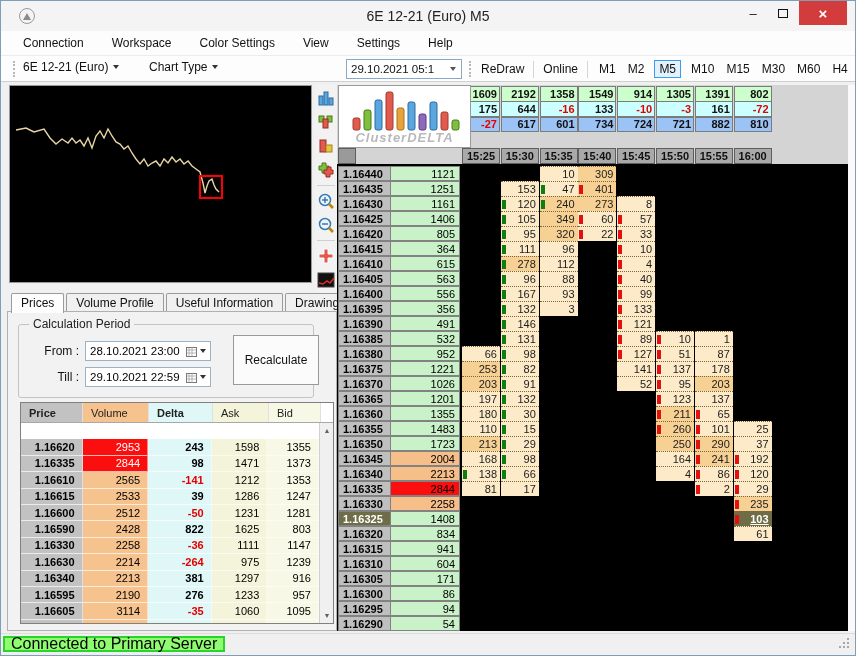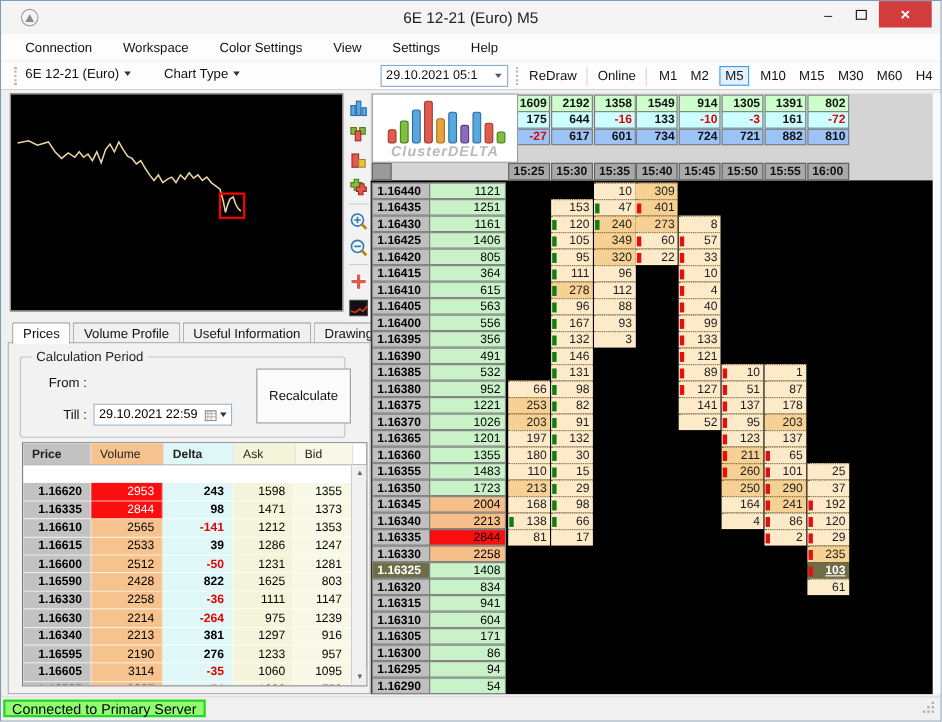--- a/index.html
+++ b/index.html
@@ -84,21 +84,21 @@
   .trow.sel .td { background:#3a96ee; color:#fff;margin-top:24px; }
   .sbar { position:absolute; top:20px; right:0; width:14px; bottom:0; background:#f0f0f0;
           border-left:1px solid #d0d0d0; }
   .sb-up,.sb-dn { position:absolute; left:0; width:14px; height:15px; display:flex; align-items:center;
                   justify-content:center; font-size:7px; color:#606060; background:#f0f0f0; cursor:default; }
   .sb-up { top:0; } .sb-dn { bottom:0; }
   
   .statusbar { position:absolute; left:0; right:0; top:632px; height:22px; background:#f0f0f0;
                border-top:1px solid #dcdcdc; }
   .badge { position:absolute; left:2px; top:2px; height:16px; border:2px solid #2ad42a; background:#90fc72;
-           display:flex; align-items:center; padding:0 6px; font-size:13px; color:#000; }
+           display:flex; align-items:center; padding:0 6px; font-size:16px; color:#000; }
   .gripdots { position:absolute; right:6px; bottom:5px; width:12px; height:12px; }
   .gripdots b { position:absolute; width:2px; height:2px; background:#a8a8a8;
                 box-shadow:0 4px #a8a8a8, 0 8px #a8a8a8, -4px 4px #a8a8a8, -4px 8px #a8a8a8, -8px 8px #a8a8a8; right:0; top:0; }
   
   .cluster { position:absolute; left:336px; top:84px; width:511px; height:546px; background:#d4d4d4; }
   .clusterbg { position:absolute; left:0; top:79px; width:511px; height:467px; background:#000; }
   .sumcell { position:absolute; width:38px; height:15.5px; border:1px solid #7b7b7b;
              font-size:11px; font-weight:bold; color:#111; display:flex; align-items:center;
              justify-content:flex-end; padding-right:2px; }
   .s0 { background:#ccffcc; } .s1 { background:#ccffff; } .s2 { background:#9cc3f5; }
@@ -248,20 +248,30 @@
           <path d="M2 12l4 1 4-3 3 2 4-5" fill="none" stroke="#e03020" stroke-width="1.5"></path>
         </svg>
     </div>
   </div>
 
   <div class="tabpanel">
     <div class="gbox">
       <div class="gbox-label">Calculation Period</div>
       <div class="frow" style="top:16px">
         <div class="flabel">From :</div>
+        <div class="dinput">
+          <span>28.10.2021 23:00</span>
+          <span class="calico">
+            <svg width="11" height="11">
+                <rect x="0.5" y="1.5" width="10" height="9" fill="#fff" stroke="#777"></rect>
+                <path d="M0.5 4h10M3 1.5v9M6 1.5v9M0.5 7h10" stroke="#999" stroke-width="0.7"></path>
+              </svg>
+            <span class="darr"></span>
+          </span>
+        </div>
       </div>
       <div class="frow" style="top:42px">
         <div class="flabel">Till :</div>
         <div class="dinput">
           <span>29.10.2021 22:59</span>
           <span class="calico">
             <svg width="11" height="11">
                 <rect x="0.5" y="1.5" width="10" height="9" fill="#fff" stroke="#777"></rect>
                 <path d="M0.5 4h10M3 1.5v9M6 1.5v9M0.5 7h10" stroke="#999" stroke-width="0.7"></path>
               </svg>

